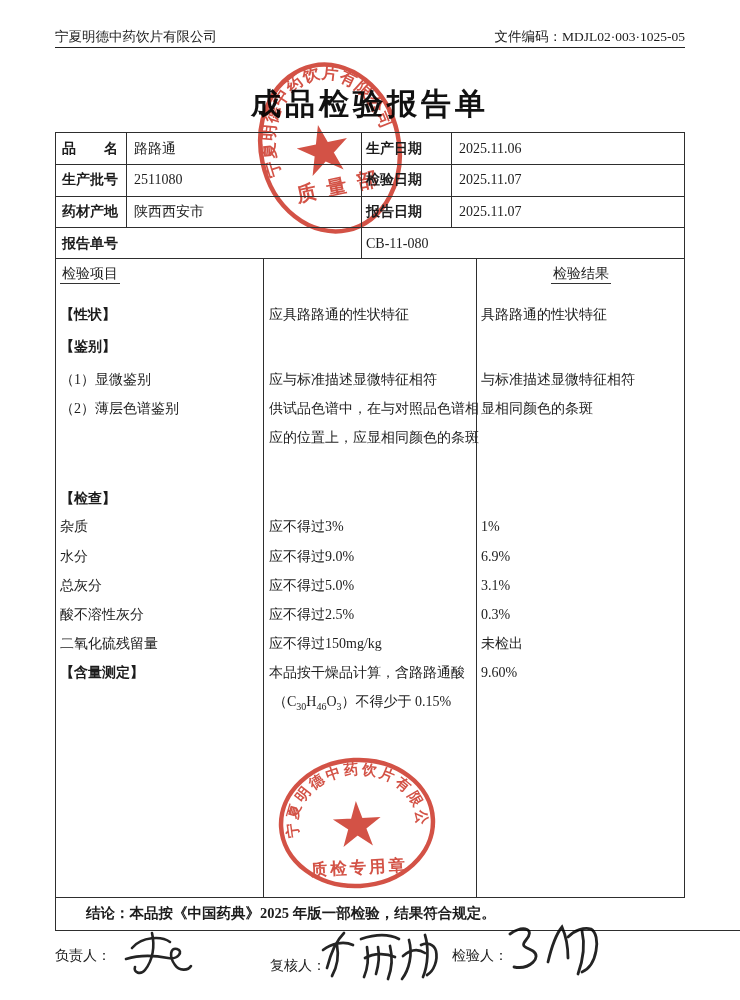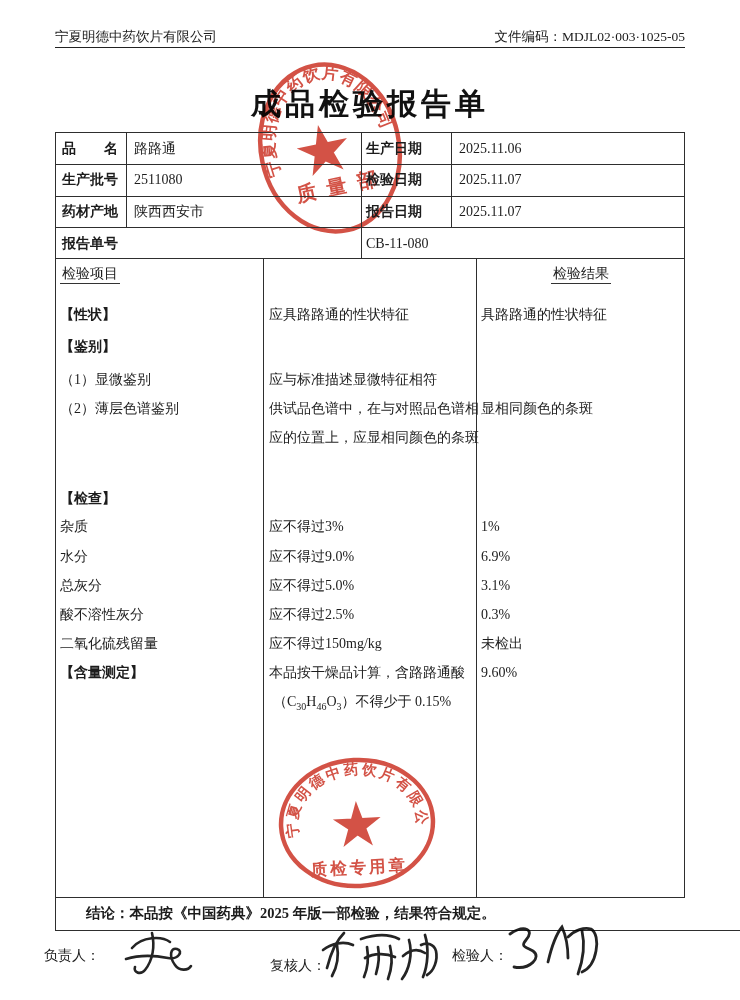--- a/index.html
+++ b/index.html
@@ -117,20 +117,21 @@
     <div class="abs t14" style="left:213px; top:289px;">应不得过9.0%</div>
     <div class="abs t14" style="left:213px; top:318px;">应不得过5.0%</div>
     <div class="abs t14" style="left:213px; top:347px;">应不得过2.5%</div>
     <div class="abs t14" style="left:213px; top:376px;">应不得过150mg/kg</div>
     <div class="abs t14" style="left:213px; top:405px;">本品按干燥品计算，含路路通酸</div>
     <div class="abs t14" style="left:217px; top:434px;">
       <span>（C</span><sub class="f">30</sub><span>H</span><sub class="f">46</sub><span>O</span><sub class="f">3</sub><span>）不得少于 0.15%</span>
     </div>
 
     <div class="abs t14" style="left:425px; top:47px;">具路路通的性状特征</div>
+    <div class="abs t14" style="left:425px; top:112px;">与标准描述显微特征相符</div>
     <div class="abs t14" style="left:425px; top:141px;">显相同颜色的条斑</div>
     <div class="abs t14" style="left:425px; top:259px;">1%</div>
     <div class="abs t14" style="left:425px; top:289px;">6.9%</div>
     <div class="abs t14" style="left:425px; top:318px;">3.1%</div>
     <div class="abs t14" style="left:425px; top:347px;">0.3%</div>
     <div class="abs t14" style="left:425px; top:376px;">未检出</div>
     <div class="abs t14" style="left:425px; top:405px;">9.60%</div>
   </div>
 
   <svg class="stamp" style="left:274px; top:749px;" width="166" height="146" viewBox="0 0 166 146">
@@ -146,21 +147,21 @@
       <text x="83" y="124" text-anchor="middle" font-size="16.5" font-weight="bold" letter-spacing="3" stroke="none">质检专用章</text>
     </g>
   </svg>
 
   <div class="conclusion-box">
     <div class="txt">
       <span>结论：</span><span>本品按《中国药典》2025 年版一部检验，结果符合规定。</span>
     </div>
   </div>
 
-  <div class="abs t14" style="left:44px;  top:946px;">负责人：</div>
+  <div class="abs t14" style="left:55px;  top:946px;">负责人：</div>
   <div class="abs t14" style="left:270px; top:946px;margin-top:10px;">复核人：</div>
   <div class="abs t14" style="left:452px; top:946px;">检验人：</div>
 
   <svg class="sig" style="left:118px; top:926px;" width="95" height="62" viewBox="0 0 95 62">
     <g fill="none" stroke="#242424" stroke-width="2.6" stroke-linecap="round">
       <path d="M14 22 C24 10 44 10 52 16"></path>
       <path d="M34 7 C37 20 35 34 27 44 C23 49 15 47 17 41"></path>
       <path d="M8 33 C24 28 40 30 50 32 C60 34 66 25 59 23 C52 21 51 31 57 39 C61 45 70 45 73 40"></path>
     </g>
   </svg>

